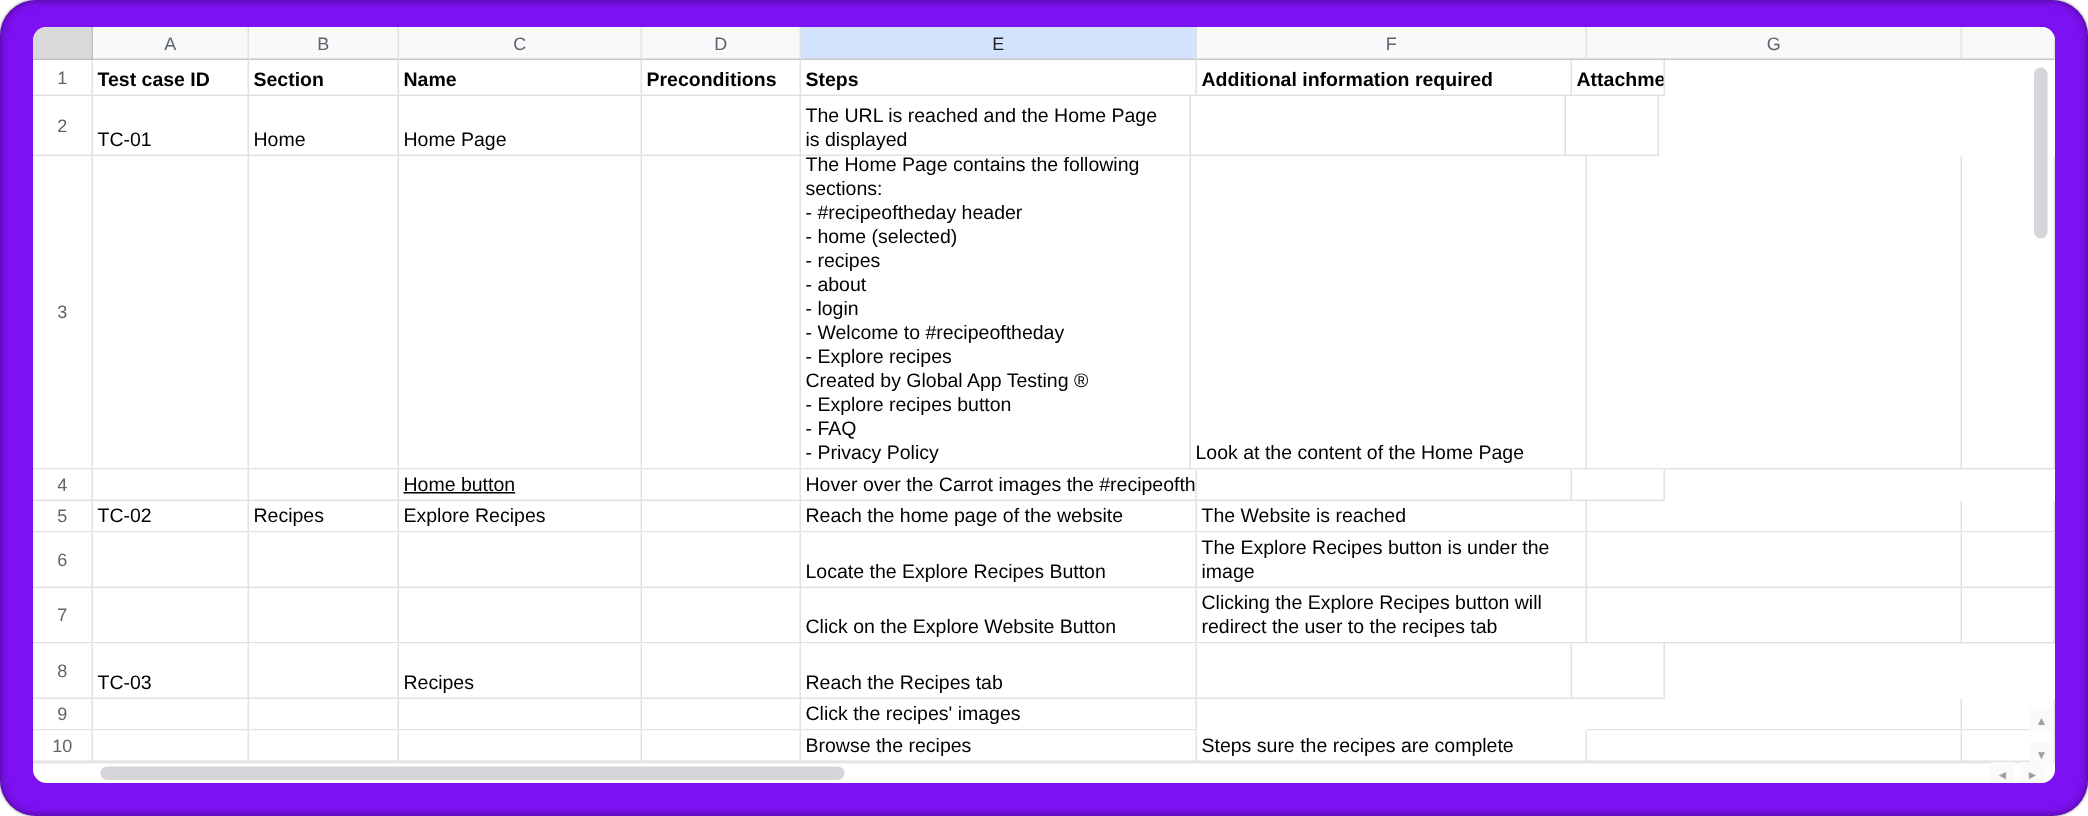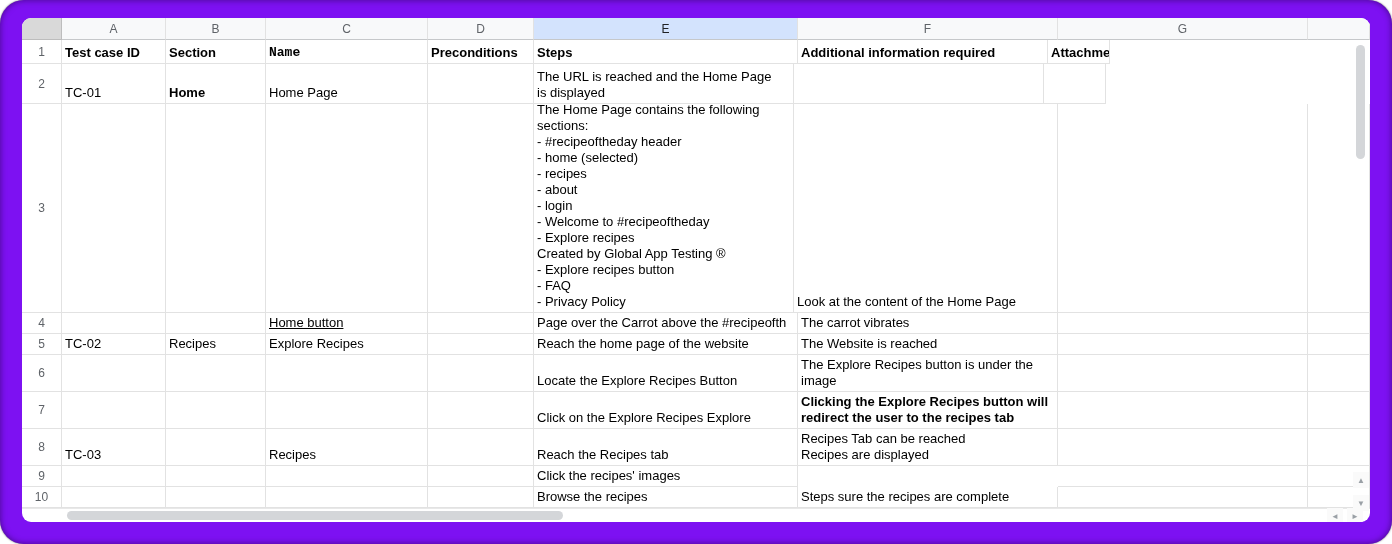--- a/index.html
+++ b/index.html
@@ -83,30 +83,30 @@
         <div class="colhead sel" style="width: 264px;">E</div>
         <div class="colhead" style="width: 260px;">F</div>
         <div class="colhead" style="width: 250px;">G</div>
         <div class="colhead" style="width: 62px;"></div>
       </div>
     <div id="grid">
         <div class="row bold" style="height: 24px;">
           <div class="rowhead">1</div>
           <div class="cell" style="width: 104px;">Test case ID</div>
           <div class="cell" style="width: 100px;">Section</div>
-          <div class="cell" style="width: 162px; font-family: Liberation Mono, monospace;">Name</div>
+          <div class="cell" style="width: 162px;">Name</div>
           <div class="cell" style="width: 106px;">Preconditions</div>
           <div class="cell" style="width: 264px;">Steps</div>
           <div class="cell" style="width: 250px;">Additional information required</div>
           <div class="cell" style="width: 62px;">Attachments</div>
         </div>
         <div class="row" style="height: 40px;">
           <div class="rowhead">2</div>
           <div class="cell" style="width: 104px;">TC-01</div>
-          <div class="cell" style="width: 100px; font-weight: bold;">Home</div>
+          <div class="cell" style="width: 100px;">Home</div>
           <div class="cell" style="width: 162px;">Home Page</div>
           <div class="cell" style="width: 106px;"></div>
           <div class="cell" style="width: 260px;">The URL is reached and the Home Page
 is displayed</div>
           <div class="cell" style="width: 250px;"></div>
           <div class="cell" style="width: 62px;"></div>
         </div>
         <div class="row" style="height: 209px;">
           <div class="rowhead">3</div>
           <div class="cell" style="width: 104px;"></div>
@@ -129,22 +129,21 @@
           <div class="cell" style="width: 264px;">Look at the content of the Home Page</div>
           <div class="cell" style="width: 250px;"></div>
           <div class="cell" style="width: 62px;"></div>
         </div>
         <div class="row" style="height: 21px;">
           <div class="rowhead">4</div>
           <div class="cell" style="width: 104px;"></div>
           <div class="cell" style="width: 100px;"></div>
           <div class="cell" style="width: 162px; text-decoration: underline;">Home button</div>
           <div class="cell" style="width: 106px;"></div>
-          <div class="cell" style="width: 264px;">Page over the Carrot above the #recipeofth</div>
-          <div class="cell" style="width: 260px;">The carrot vibrates</div>
+          <div class="cell" style="width: 264px;">Hover over the Carrot images the #recipeofth</div>
           <div class="cell" style="width: 250px;"></div>
           <div class="cell" style="width: 62px;"></div>
         </div>
         <div class="row" style="height: 21px;">
           <div class="rowhead">5</div>
           <div class="cell" style="width: 104px;">TC-02</div>
           <div class="cell" style="width: 100px;">Recipes</div>
           <div class="cell" style="width: 162px;">Explore Recipes</div>
           <div class="cell" style="width: 106px;"></div>
           <div class="cell" style="width: 264px;">Reach the home page of the website</div>
@@ -163,35 +162,33 @@
 image</div>
           <div class="cell" style="width: 250px;"></div>
           <div class="cell" style="width: 62px;"></div>
         </div>
         <div class="row" style="height: 37px;">
           <div class="rowhead">7</div>
           <div class="cell" style="width: 104px;"></div>
           <div class="cell" style="width: 100px;"></div>
           <div class="cell" style="width: 162px;"></div>
           <div class="cell" style="width: 106px;"></div>
-          <div class="cell" style="width: 264px;">Click on the Explore Recipes Explore</div>
-          <div class="cell" style="width: 260px; font-weight: bold;">Clicking the Explore Recipes button will
+          <div class="cell" style="width: 264px;">Click on the Explore Website Button</div>
+          <div class="cell" style="width: 260px;">Clicking the Explore Recipes button will
 redirect the user to the recipes tab</div>
           <div class="cell" style="width: 250px;"></div>
           <div class="cell" style="width: 62px;"></div>
         </div>
         <div class="row" style="height: 37px;">
           <div class="rowhead">8</div>
           <div class="cell" style="width: 104px;">TC-03</div>
           <div class="cell" style="width: 100px;"></div>
           <div class="cell" style="width: 162px;">Recipes</div>
           <div class="cell" style="width: 106px;"></div>
           <div class="cell" style="width: 264px;">Reach the Recipes tab</div>
-          <div class="cell" style="width: 260px;">Recipes Tab can be reached
-Recipes are displayed</div>
           <div class="cell" style="width: 250px;"></div>
           <div class="cell" style="width: 62px;"></div>
         </div>
         <div class="row" style="height: 21px;">
           <div class="rowhead">9</div>
           <div class="cell" style="width: 104px;"></div>
           <div class="cell" style="width: 100px;"></div>
           <div class="cell" style="width: 162px;"></div>
           <div class="cell" style="width: 106px;"></div>
           <div class="cell" style="width: 264px;">Click the recipes' images</div>

